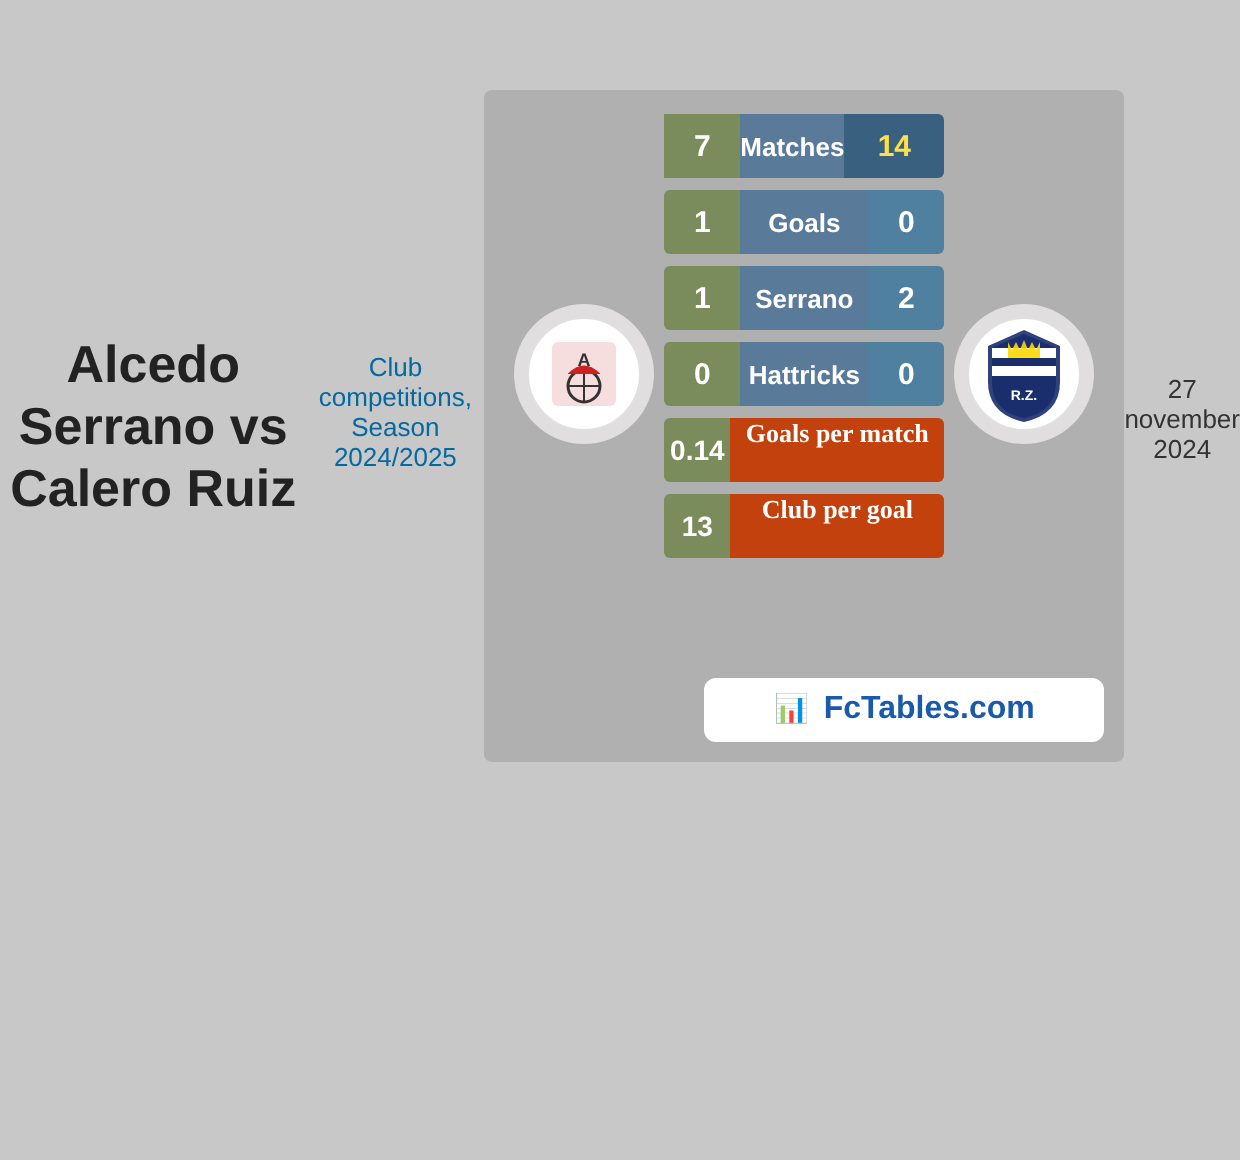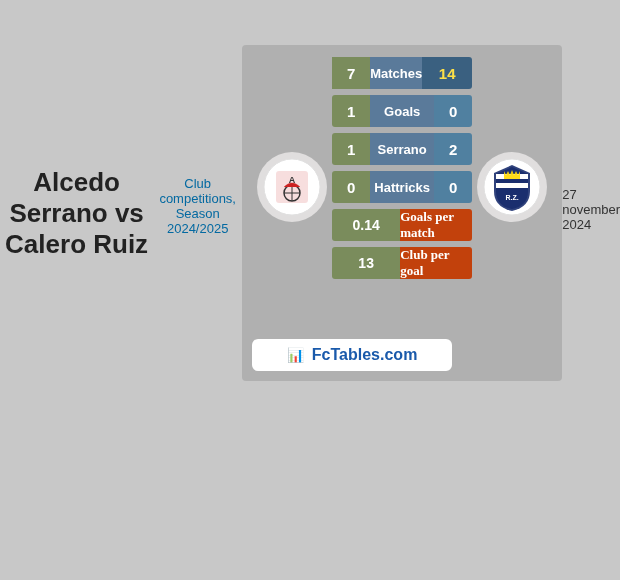--- a/index.html
+++ b/index.html
@@ -131,21 +131,21 @@
 
     
     .stat-row-single {
       display: flex;
       align-items: center;
       height: 30px;
       position: relative;
     }
 
     .stat-single-val {
-      width: 68px;
+      width: 33px;
       background: #7a8c5c;
       height: 100%;
       display: flex;
       align-items: center;
       justify-content: center;
       font-size: 14px;
       font-weight: bold;
       color: #fff;
       border-radius: 3px 0 0 3px;
       flex-shrink: 0;
@@ -188,20 +188,21 @@
       display: inline-block;
       margin-right: 3px;
       font-size: 14px;
       color: #1a5aab;
     }
 
     .date-text {
       font-size: 13px;
       color: #333;
       margin-top: 10px;
+      text-align: center;
     }
 
     
     .match-bar-left {
       width: 38px;
       background: #7a8c5c;
       height: 100%;
       display: flex; align-items: center; justify-content: center;
       font-size: 15px; font-weight: bold; color: #fff;
       flex-shrink: 0;
@@ -229,21 +230,21 @@
 
     .container-main {
       display: flex;
       align-items: center;
       width: 100%;
       margin-top: 27px;
     }
 
     .brand-row {
       display: flex;
-      justify-content: flex-start;
+      justify-content: flex-end;
       margin-top: 10px;
     }
   </style>
 </head>
 <body>
 
 <div class="container-main">
   <div class="title">Alcedo Serrano vs Calero Ruiz</div>
   <div class="subtitle">Club competitions, Season 2024/2025</div>
 

